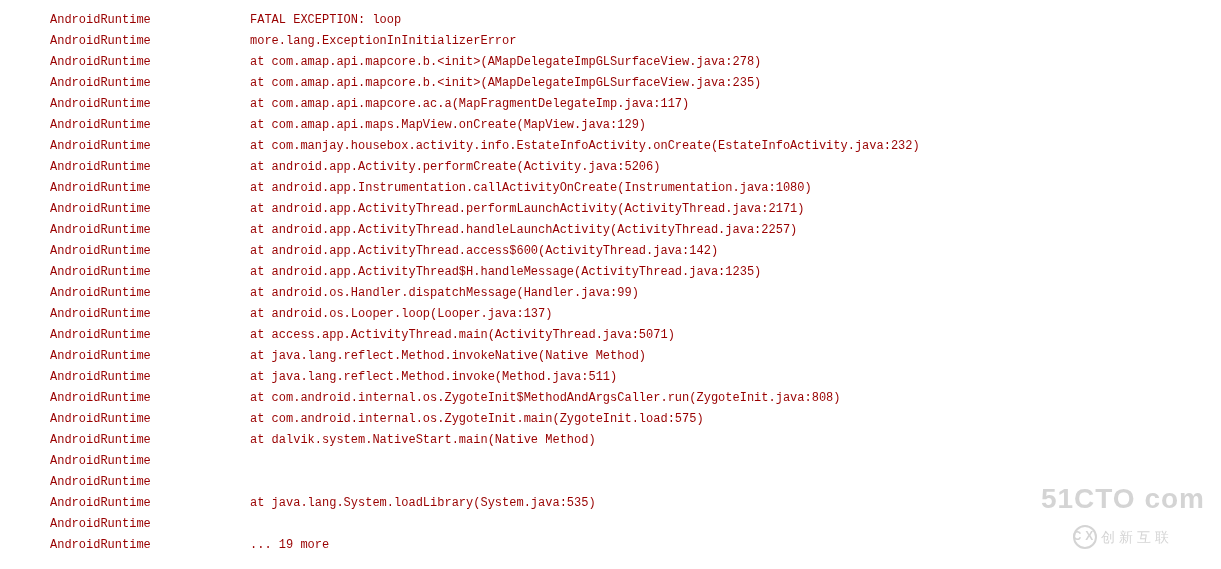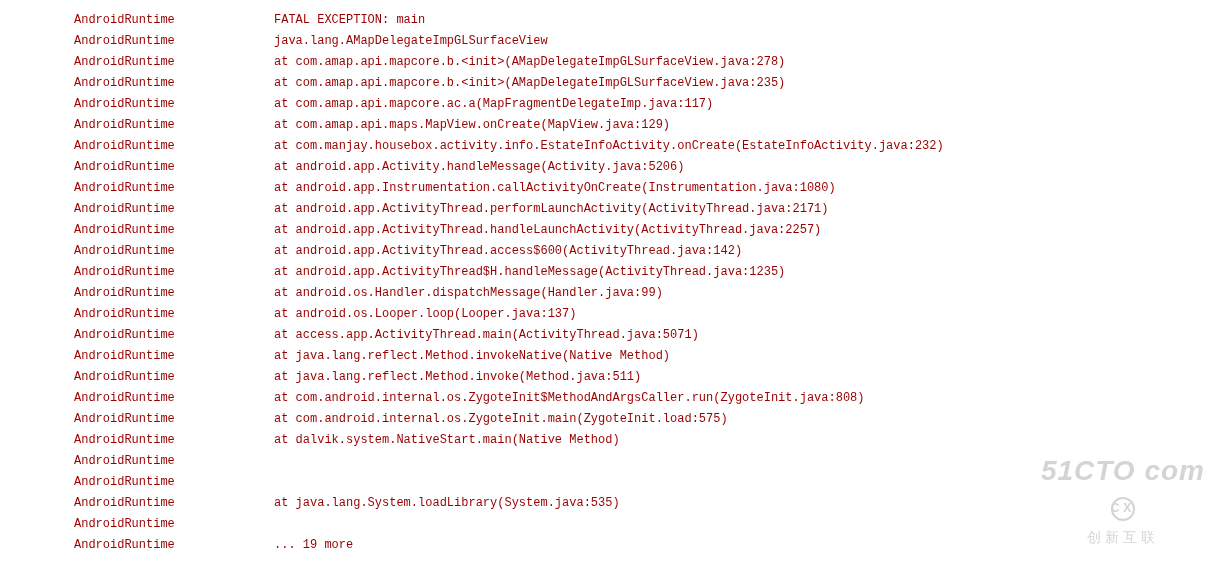--- a/index.html
+++ b/index.html
@@ -12,21 +12,20 @@
       font-family: Consolas, 'Courier New', monospace;
       font-size: 12px;
       color: #990000;
       padding: 10px 0 10px 50px;
       line-height: 1.75;
       overflow-x: hidden;
     }
     .log-line {
       display: flex;
       white-space: pre;
-      margin-left: 24px;
     }
     .tag-col {
       width: 200px;
       flex-shrink: 0;
     }
     .msg-col {
       flex: 1;
     }
     .watermark {
       position: fixed;
@@ -34,58 +33,56 @@
       bottom: 20px;
       opacity: 0.25;
       pointer-events: none;
       text-align: center;
       font-family: Arial, sans-serif;
     }
     .watermark .top {
       font-size: 28px;
       font-weight: bold;
       color: #555;
-      font-style: italic;
       letter-spacing: 1px;
     }
     .watermark .bottom {
       font-size: 14px;
       color: #555;
       letter-spacing: 4px;
       margin-top: 2px;
       display: flex;
       align-items: center;
       justify-content: center;
       gap: 4px;
-      flex-direction: column;
     }
     .watermark .logo-icon {
       width: 24px;
       height: 24px;
       border: 2px solid #555;
       border-radius: 50%;
       display: inline-flex;
       align-items: center;
       justify-content: center;
       font-size: 12px;
       font-weight: bold;
     }
   </style>
 </head>
 <body>
 
 <div id="log-container">
-    <div class="log-line"><span class="tag-col">AndroidRuntime</span><span class="msg-col">FATAL EXCEPTION: main</span></div>
-    <div class="log-line"><span class="tag-col">AndroidRuntime</span><span class="msg-col">java.lang.AMapDelegateImpGLSurfaceView</span></div>
+    <div class="log-line"><span class="tag-col">AndroidRuntime</span><span class="msg-col">FATAL EXCEPTION: loop</span></div>
+    <div class="log-line"><span class="tag-col">AndroidRuntime</span><span class="msg-col">more.lang.ExceptionInInitializerError</span></div>
     <div class="log-line"><span class="tag-col">AndroidRuntime</span><span class="msg-col">at com.amap.api.mapcore.b.&lt;init&gt;(AMapDelegateImpGLSurfaceView.java:278)</span></div>
     <div class="log-line"><span class="tag-col">AndroidRuntime</span><span class="msg-col">at com.amap.api.mapcore.b.&lt;init&gt;(AMapDelegateImpGLSurfaceView.java:235)</span></div>
     <div class="log-line"><span class="tag-col">AndroidRuntime</span><span class="msg-col">at com.amap.api.mapcore.ac.a(MapFragmentDelegateImp.java:117)</span></div>
     <div class="log-line"><span class="tag-col">AndroidRuntime</span><span class="msg-col">at com.amap.api.maps.MapView.onCreate(MapView.java:129)</span></div>
     <div class="log-line"><span class="tag-col">AndroidRuntime</span><span class="msg-col">at com.manjay.housebox.activity.info.EstateInfoActivity.onCreate(EstateInfoActivity.java:232)</span></div>
-    <div class="log-line"><span class="tag-col">AndroidRuntime</span><span class="msg-col">at android.app.Activity.handleMessage(Activity.java:5206)</span></div>
+    <div class="log-line"><span class="tag-col">AndroidRuntime</span><span class="msg-col">at android.app.Activity.performCreate(Activity.java:5206)</span></div>
     <div class="log-line"><span class="tag-col">AndroidRuntime</span><span class="msg-col">at android.app.Instrumentation.callActivityOnCreate(Instrumentation.java:1080)</span></div>
     <div class="log-line"><span class="tag-col">AndroidRuntime</span><span class="msg-col">at android.app.ActivityThread.performLaunchActivity(ActivityThread.java:2171)</span></div>
     <div class="log-line"><span class="tag-col">AndroidRuntime</span><span class="msg-col">at android.app.ActivityThread.handleLaunchActivity(ActivityThread.java:2257)</span></div>
     <div class="log-line"><span class="tag-col">AndroidRuntime</span><span class="msg-col">at android.app.ActivityThread.access$600(ActivityThread.java:142)</span></div>
     <div class="log-line"><span class="tag-col">AndroidRuntime</span><span class="msg-col">at android.app.ActivityThread$H.handleMessage(ActivityThread.java:1235)</span></div>
     <div class="log-line"><span class="tag-col">AndroidRuntime</span><span class="msg-col">at android.os.Handler.dispatchMessage(Handler.java:99)</span></div>
     <div class="log-line"><span class="tag-col">AndroidRuntime</span><span class="msg-col">at android.os.Looper.loop(Looper.java:137)</span></div>
     <div class="log-line"><span class="tag-col">AndroidRuntime</span><span class="msg-col">at access.app.ActivityThread.main(ActivityThread.java:5071)</span></div>
     <div class="log-line"><span class="tag-col">AndroidRuntime</span><span class="msg-col">at java.lang.reflect.Method.invokeNative(Native Method)</span></div>
     <div class="log-line"><span class="tag-col">AndroidRuntime</span><span class="msg-col">at java.lang.reflect.Method.invoke(Method.java:511)</span></div>

